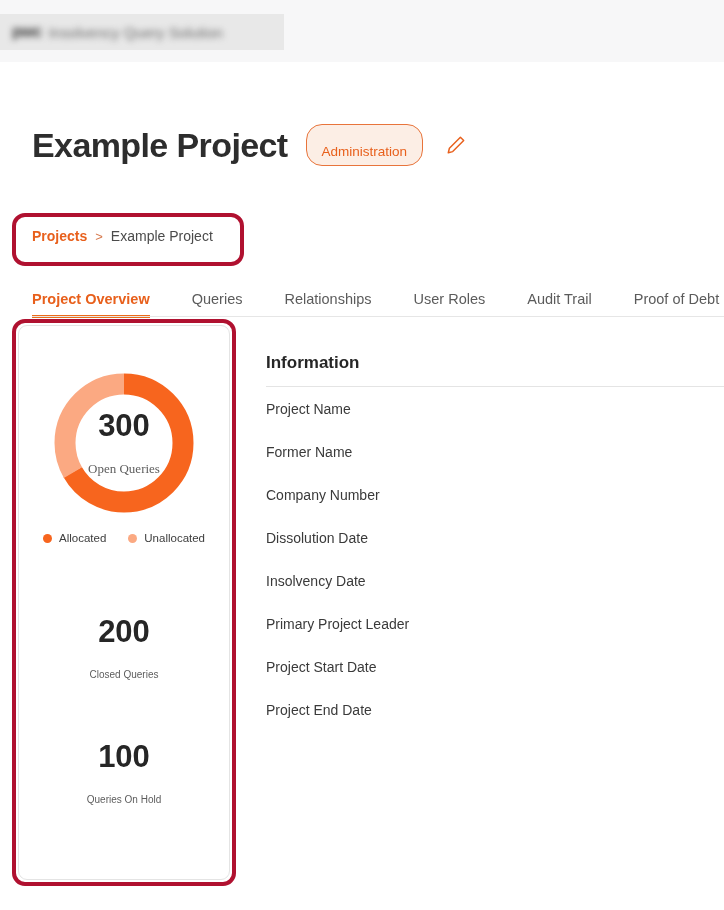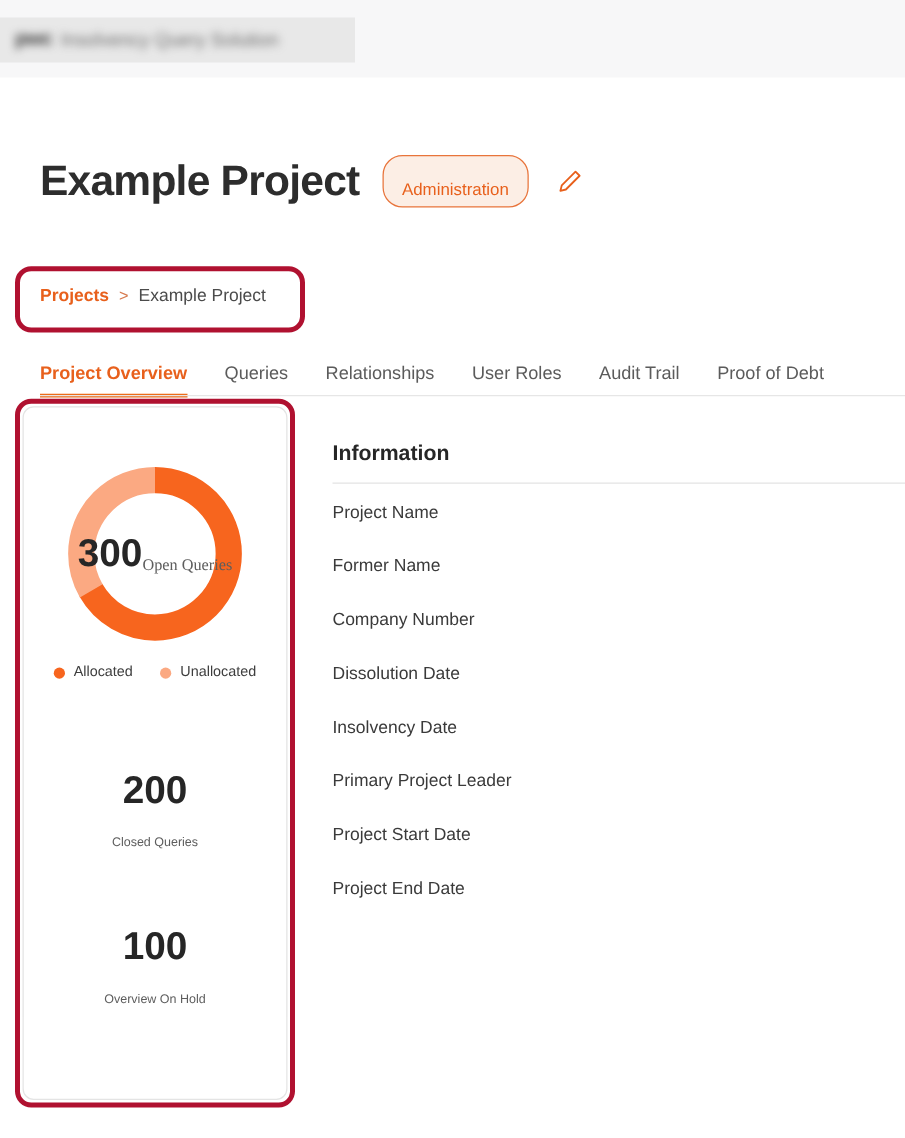--- a/index.html
+++ b/index.html
@@ -72,21 +72,21 @@
     border: 4px solid #b01130;
     border-radius: 13px;
     pointer-events: none;
   }
   #anno-breadcrumb { left: 12px; top: 213px; width: 232px; height: 53px; }
   #anno-card       { left: 12px; top: 319px; width: 224px; height: 567px; }
 
   
   .tabs {
     position: absolute; left: 32px; top: 280px;
-    display: flex; align-items: flex-end; gap: 0;
+    display: flex; align-items: flex-end; gap: 12px;
     height: 38px;
   }
   .tab {
     font-size: 14.5px; color: #5b5b5b;
     padding: 0 0 11px 0; margin-right: 30px;
     white-space: nowrap; position: relative;
   }
   .tab:last-child { margin-right: 0; }
   .tab.active { color: #e8601c; font-weight: bold; }
   .tab.active::after {
@@ -105,21 +105,21 @@
     background: #ffffff;
     border: 1px solid #e4e4e4;
     border-radius: 9px;
   }
   .donut-wrap {
     position: absolute; left: 50%; top: 42px; transform: translateX(-50%);
     width: 150px; height: 150px;
   }
   .donut-center {
     position: absolute; left: 0; top: 0; width: 150px; height: 150px;
-    display: flex; flex-direction: row;
+    display: flex; flex-direction: column;
     align-items: center; justify-content: center;
   }
   .donut-value { font-size: 31px; font-weight: bold; color: #262626; line-height: 34px; }
   .donut-label { font-size: 13px; color: #5d5d5d; margin-top: 18px; font-family: Liberation Serif, serif; }
 
   .legend {
     position: absolute; left: 0; right: 0; top: 206px;
     display: flex; justify-content: center; gap: 22px; align-items: flex-end;
   }
   .legend-item { display: flex; align-items: center; gap: 7px; }
@@ -213,21 +213,21 @@
       </div>
     </div>
 
     <div class="stat-block" id="stat-closed">
       <div class="stat-value">200</div>
       <div class="stat-label">Closed Queries</div>
     </div>
 
     <div class="stat-block" id="stat-hold">
       <div class="stat-value">100</div>
-      <div class="stat-label">Overview On Hold</div>
+      <div class="stat-label">Queries On Hold</div>
     </div>
   </div>
 
   <div class="info-panel">
     <div class="info-title">Information</div>
     <div class="info-rule"></div>
 
     <div class="info-row">
       <span class="info-label">Project Name</span>
 

